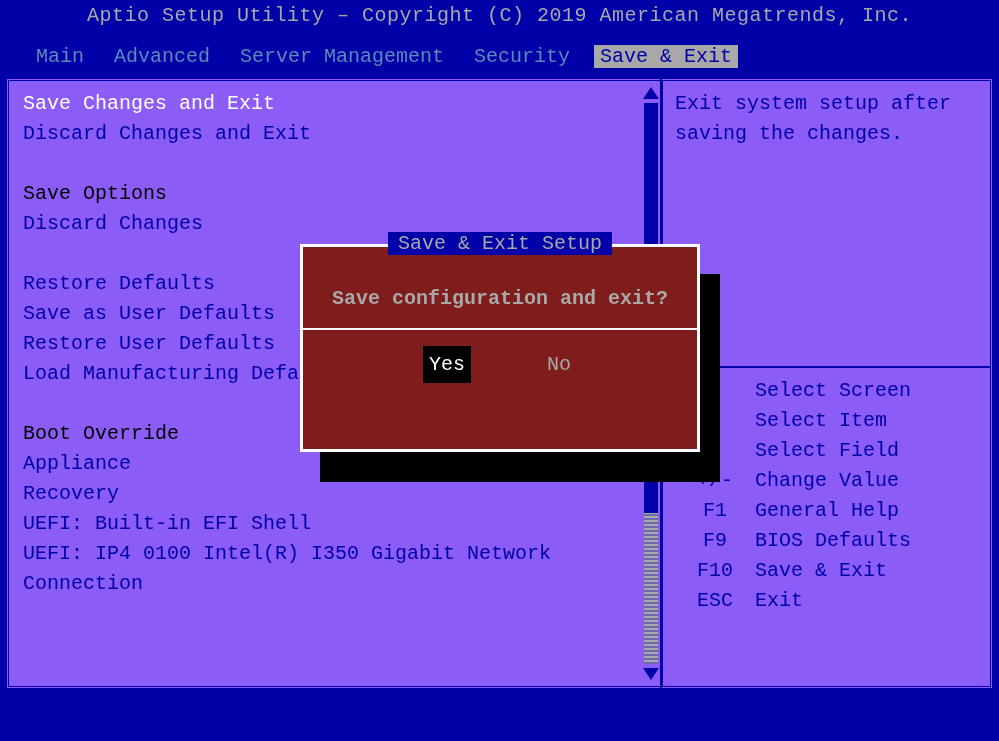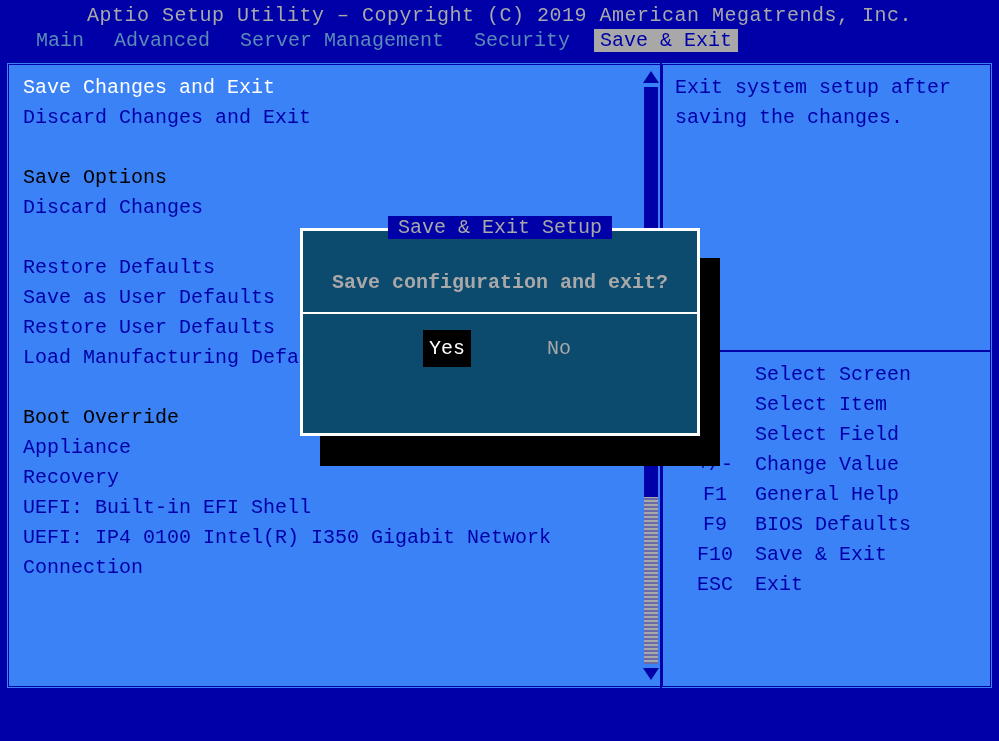--- a/index.html
+++ b/index.html
@@ -26,39 +26,40 @@
     color: #a8a8a8;
     text-align: center;
     font-weight: normal;
     letter-spacing: 0.5px;
   }
   .tabs {
     display: flex;
     gap: 18px;
     padding: 2px 20px 4px 20px;
     font-weight: normal;
+    margin-top: 16px;
   }
   .tab {
     color: #5a8ab8;
     padding: 0 6px;
     cursor: pointer;
   }
   .tab.active {
     background: #a8a8a8;
     color: #0000a8;
   }
   .body {
     flex: 1;
     background: #0000a8;
     padding: 4px 6px 6px 6px;
     display: flex;
     position: relative;
   }
   .panel {
-    background: #3b82f6;
+    background: #8b5cf6;
     border: 2px solid #0000a8;
     position: relative;
   }
   .panel-left {
     flex: 0 0 654px;
     border: 3px double #0000a8;
     border-right: none;
     padding: 8px 10px 8px 14px;
     position: relative;
   }
@@ -138,21 +139,21 @@
     width: 400px;
     height: 208px;
     background: #000000;
   }
   .dialog {
     position: absolute;
     left: 300px;
     top: 170px;
     width: 400px;
     height: 208px;
-    background: #0c4a6e;
+    background: #7f1d1d;
     border: 3px solid #ffffff;
     color: #a8a8a8;
     padding: 0;
   }
   .dialog-title-row {
     position: relative;
     height: 0;
   }
   .dialog-title {
     position: absolute;

